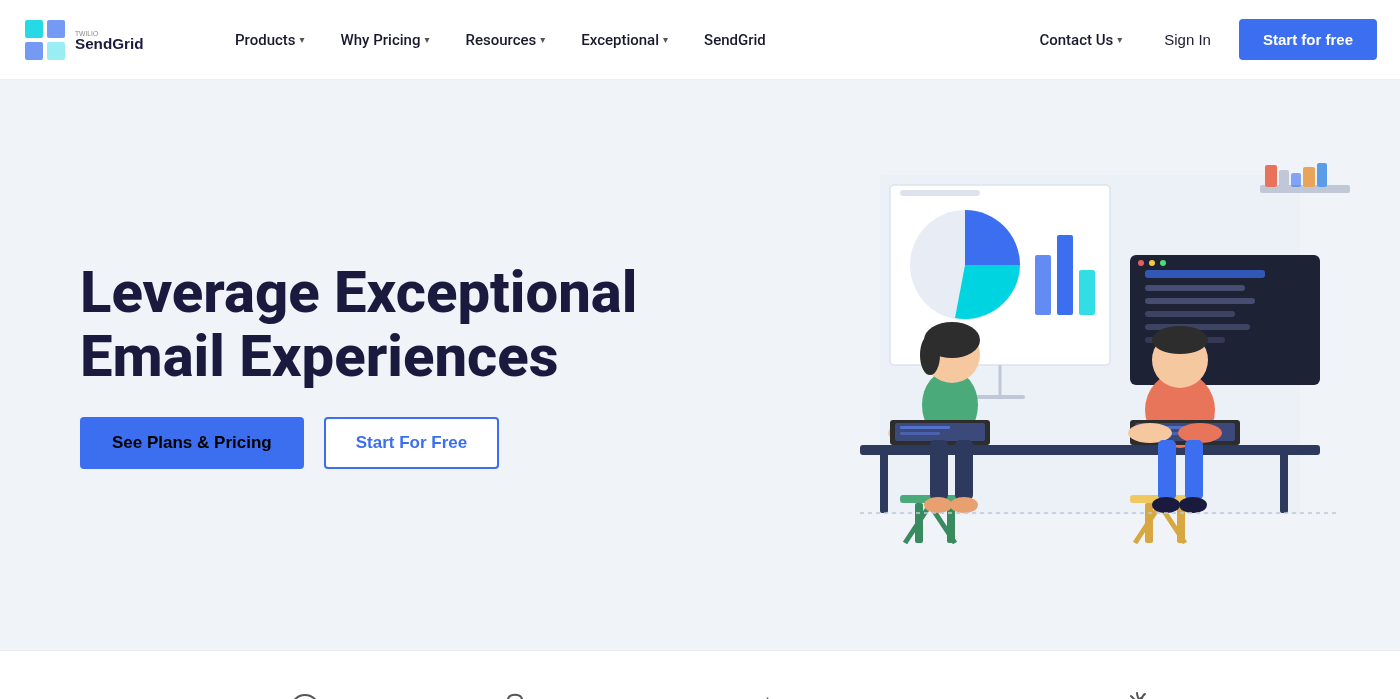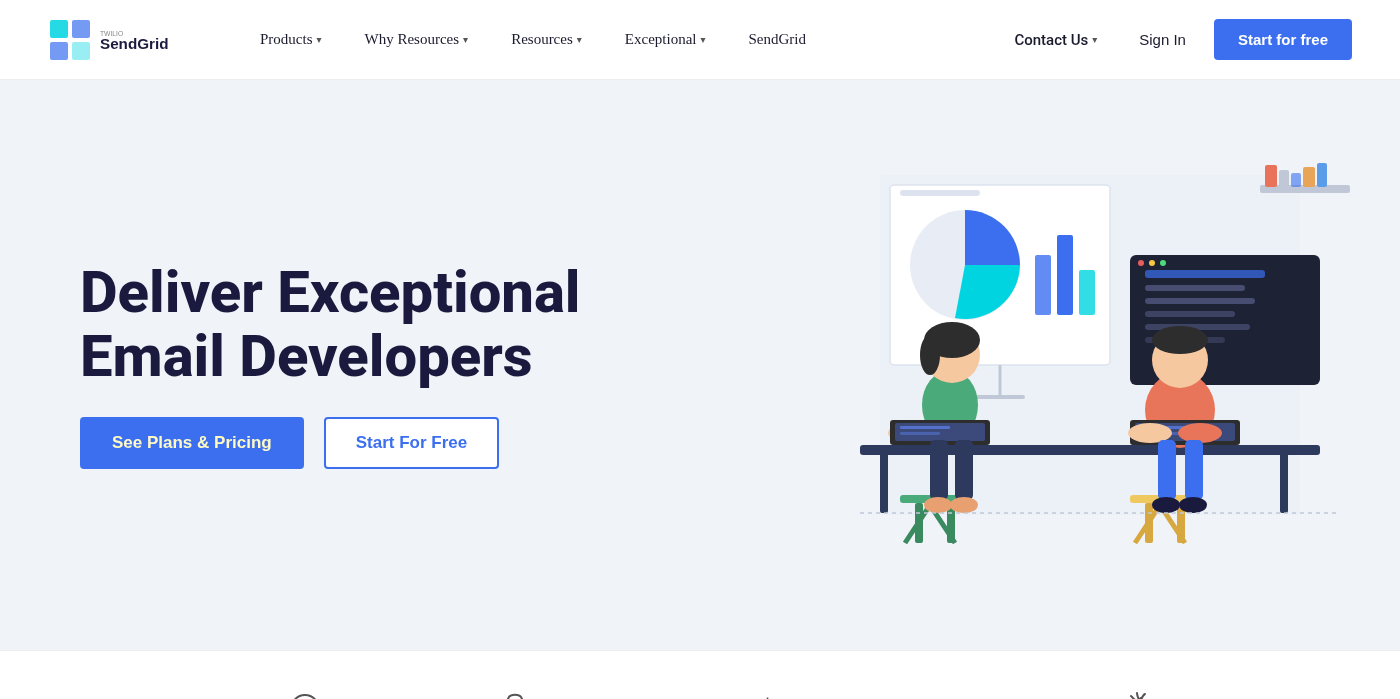--- a/index.html
+++ b/index.html
@@ -2,44 +2,43 @@
 <html><head>
   <meta charset="utf-8">
   <style>
     * { margin: 0; padding: 0; box-sizing: border-box; }
     body { font-family: -apple-system, BlinkMacSystemFont, 'Segoe UI', Roboto, sans-serif; background: #fff; overflow-x: hidden; }
 
     
     nav {
       display: flex;
       align-items: center;
-      padding: 0 48px;
+      padding: 0 23px;
       height: 80px;
       background: #fff;
       border-bottom: 1px solid #eee;
       position: relative;
       z-index: 10;
     }
     .nav-logo {
       display: flex;
       align-items: center;
       margin-right: 36px;
       text-decoration: none;
     }
     .logo-icon {
       width: 44px;
       height: 44px;
       margin-right: 8px;
     }
     .nav-links {
       display: flex;
       align-items: flex-end;
-      gap: 15px;
+      gap: 8px;
       flex: 1;
-      font-family: Liberation Serif, serif;
     }
     .nav-item {
       display: flex;
       align-items: center;
       gap: 4px;
       padding: 8px 14px;
       font-size: 15px;
       font-weight: 500;
       color: #1a1a2e;
       cursor: pointer;
@@ -114,21 +113,21 @@
       max-width: 520px;
     }
     .hero-buttons {
       display: flex;
       gap: 20px;
       align-items: center;
     }
     .btn-primary {
       padding: 16px 32px;
       background: #3b6ff0;
-      color: #fef9c3;
+      color: #000000;
       border: none;
       border-radius: 4px;
       font-size: 17px;
       font-weight: 600;
       cursor: pointer;
     }
     .btn-secondary {
       padding: 14px 30px;
       background: #fff;
       color: #3b6ff0;
@@ -188,21 +187,21 @@
       <text x="0" y="26" font-size="18" fill="#1a1a3e" font-family="sans-serif" font-weight="800">SendGrid</text>
     </svg>
   </a>
 
   <div class="nav-links">
     <a class="nav-item" href="#">
       <span>Products</span>
       <span class="chevron">▾</span>
     </a>
     <a class="nav-item" href="#">
-      <span>Why Resources</span>
+      <span>Why Pricing</span>
       <span class="chevron">▾</span>
     </a>
     <a class="nav-item" href="#">
       <span>Resources</span>
       <span class="chevron">▾</span>
     </a>
     <a class="nav-item" href="#">
       <span>Exceptional</span>
       <span class="chevron">▾</span>
     </a>
@@ -216,21 +215,21 @@
       <span>Contact Us</span>
       <span class="chevron">▾</span>
     </span>
     <button class="nav-signin">Sign In</button>
     <button class="nav-cta">Start for free</button>
   </div>
 </nav>
 
 <section class="hero">
   <div class="hero-content">
-    <h1 class="hero-title">Deliver Exceptional Email Developers</h1>
+    <h1 class="hero-title">Leverage Exceptional Email Experiences</h1>
     <div class="hero-buttons">
       <button class="btn-primary">See Plans &amp; Pricing</button>
       <button class="btn-secondary">Start For Free</button>
     </div>
   </div>
 
   <div class="hero-illustration">
     <svg width="560" height="420" viewBox="0 0 560 420" xmlns="http://www.w3.org/2000/svg">
 
       <rect x="80" y="20" width="420" height="340" rx="4" fill="#e8edf5" opacity="0.5"></rect>

